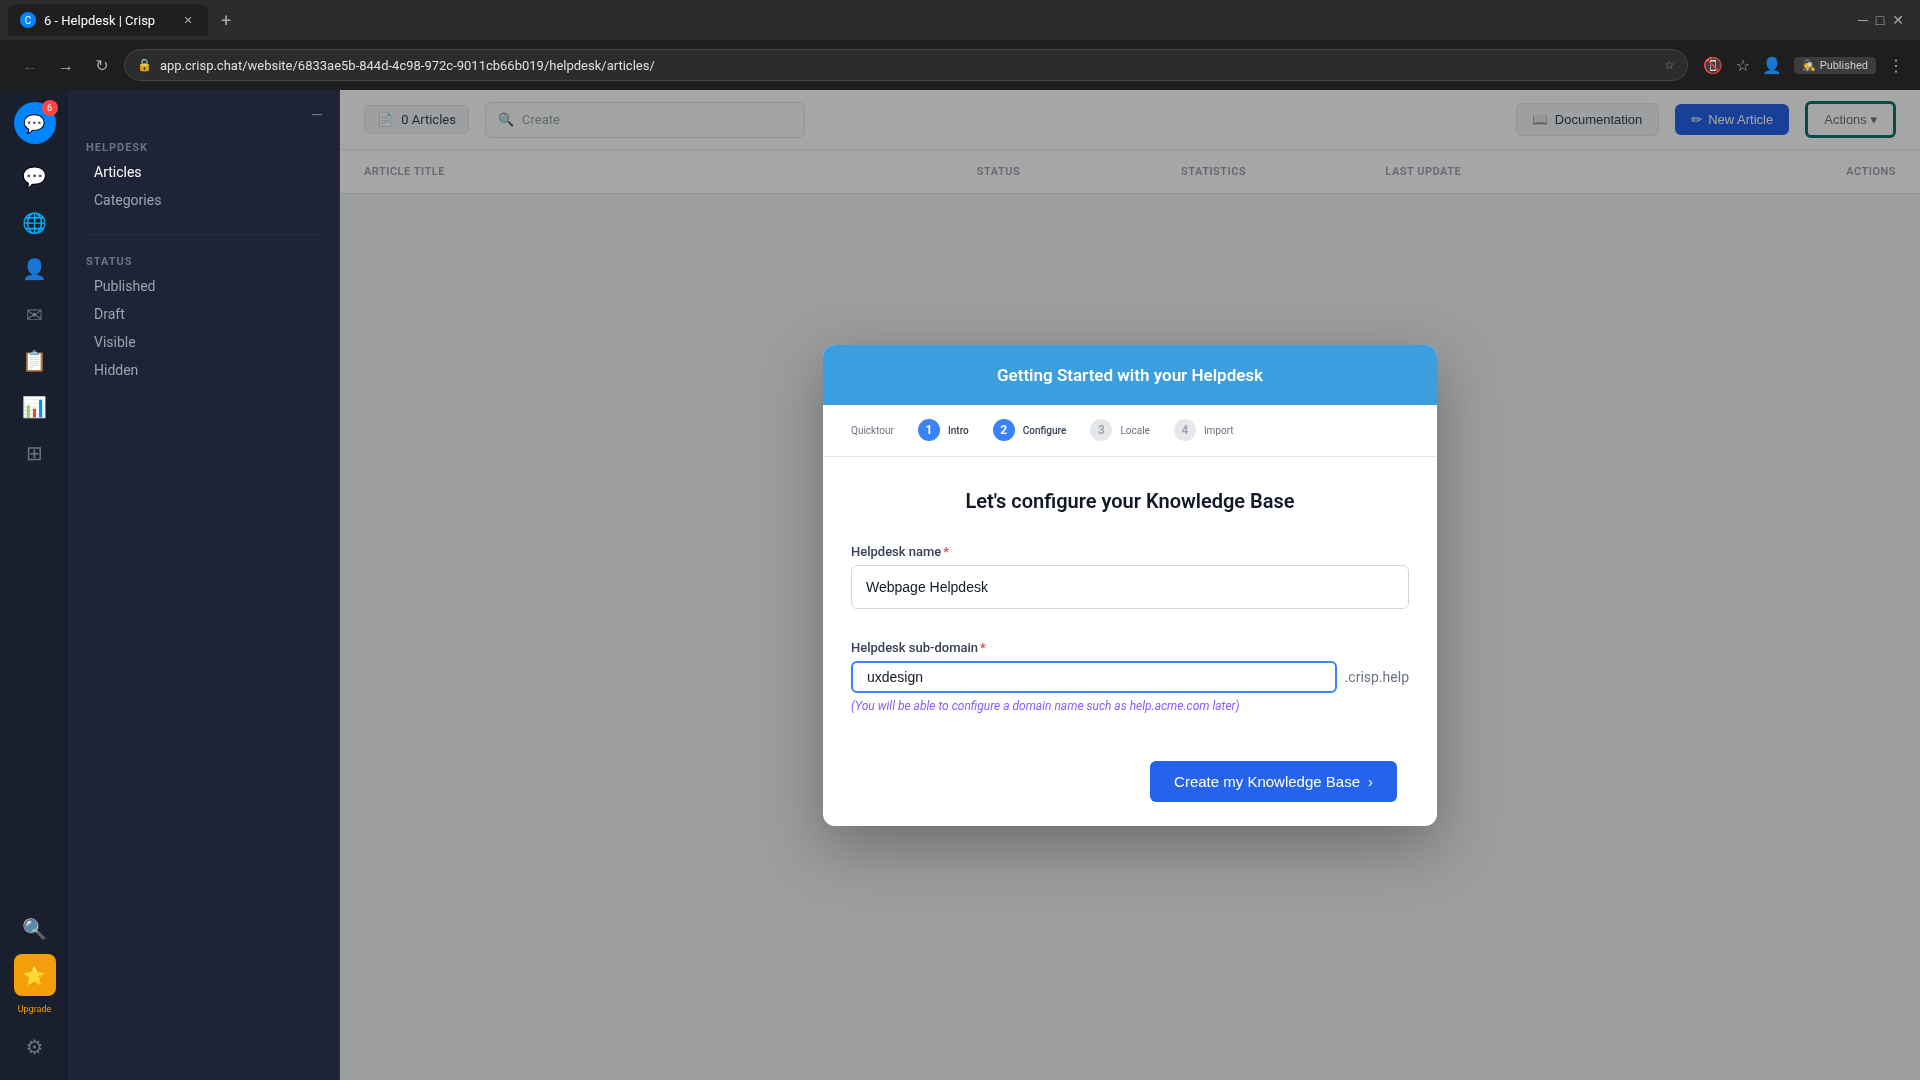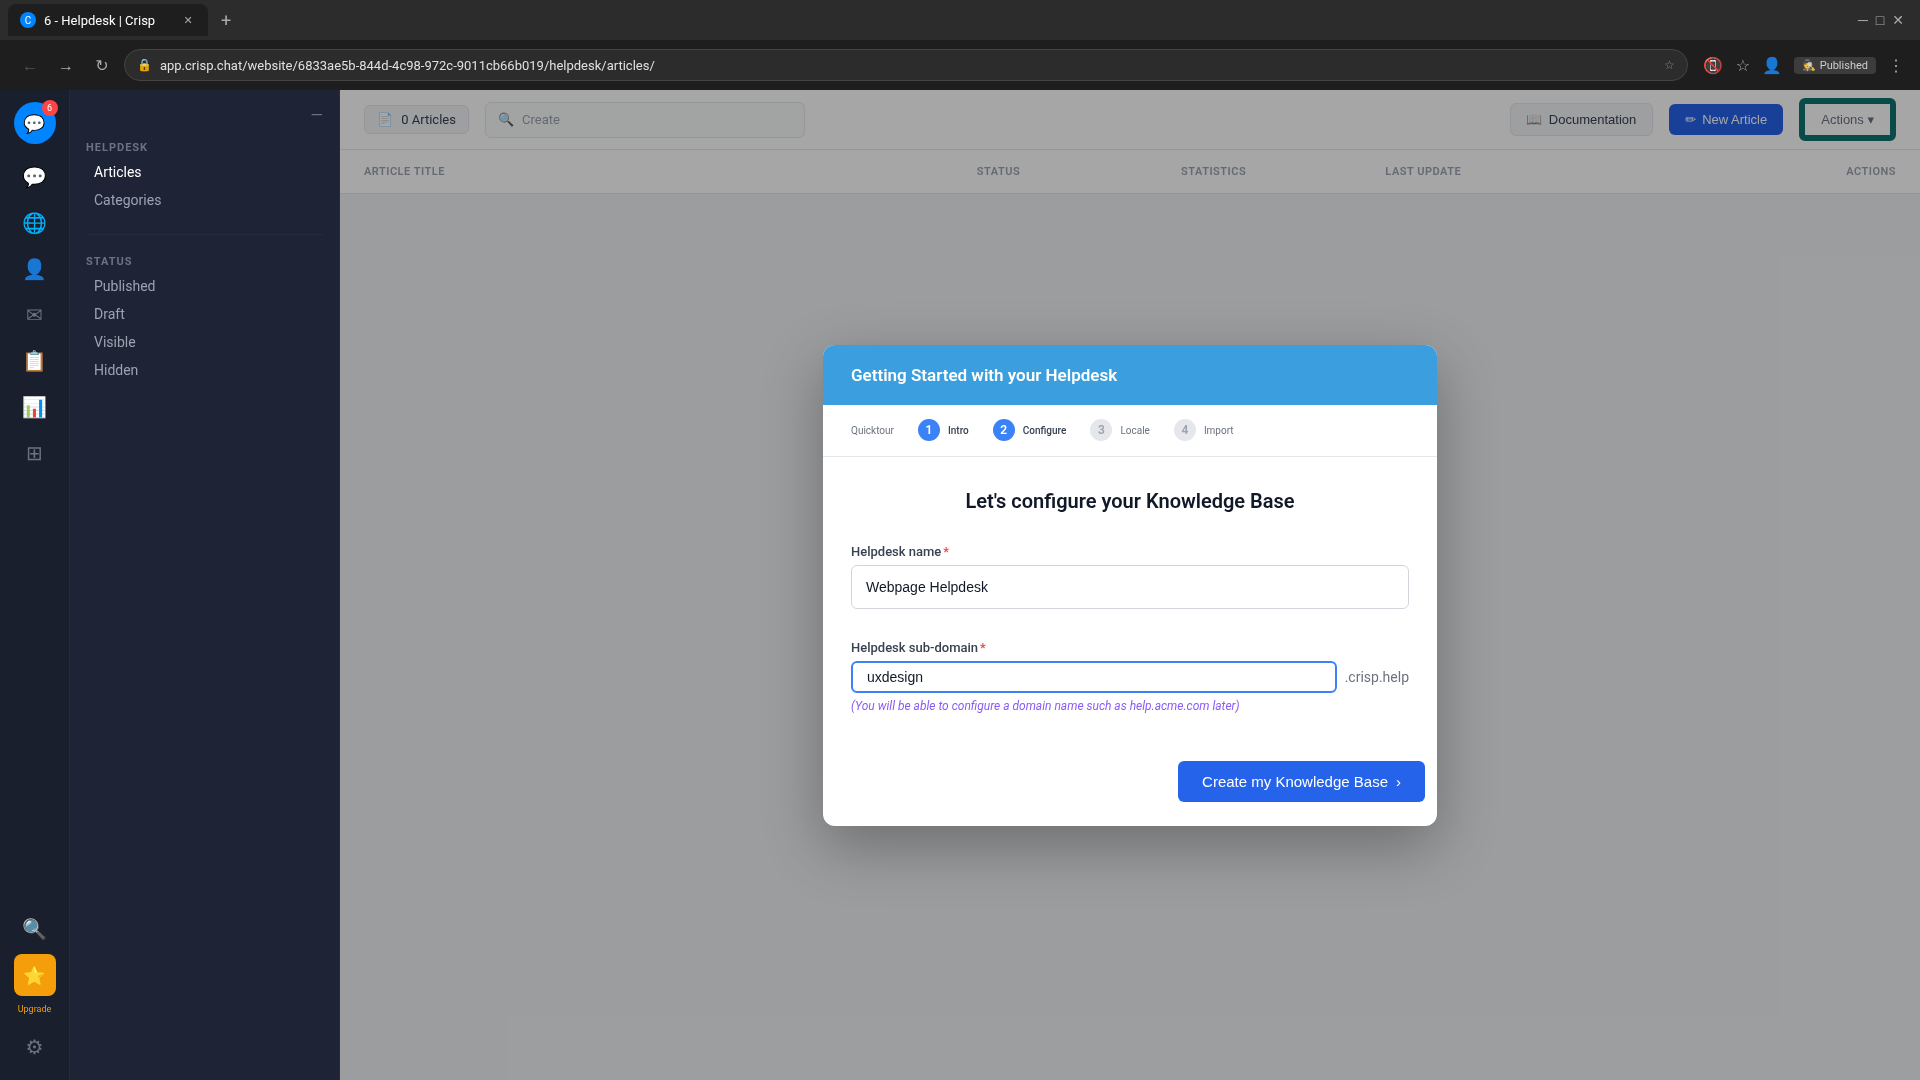--- a/index.html
+++ b/index.html
@@ -317,21 +317,21 @@
       color: #374151;
       border: 1px solid #e5e7eb;
     }
     .btn-new-article {
       background: #2563eb;
       color: white;
     }
     .btn-actions {
       background: transparent;
       color: #6b7280;
-      border: 6px solid #0f766e;
+      border: 3px solid #0f766e;
       align-items: center;
     }
 
     
     .table-header {
       background: #fff;
       height: 44px;
       display: flex;
       align-items: center;
       padding: 0 24px;
@@ -371,20 +371,21 @@
       box-shadow: 0 20px 60px rgba(0,0,0,0.3);
     }
     .modal-header {
       background: #3b9ede;
       padding: 20px 28px;
     }
     .modal-header-title {
       color: white;
       font-size: 17px;
       font-weight: 600;
+      text-align: center;
     }
     .modal-tabs {
       background: #fff;
       padding: 0 28px;
       border-bottom: 1px solid #e5e7eb;
       display: flex;
       align-items: center;
       gap: 24px;
       height: 52px;
     }
@@ -477,21 +478,21 @@
       color: #6b7280;
       white-space: nowrap;
     }
     .form-hint {
       font-size: 12px;
       color: #8b5cf6;
       margin-top: 6px;
       font-style: italic;
     }
     .modal-footer {
-      padding: 0 12px 24px;
+      padding: 0 40px 24px;
       display: flex;
       justify-content: flex-end;
     }
     .btn-create-kb {
       background: #2563eb;
       color: white;
       border: none;
       border-radius: 6px;
       padding: 12px 24px;
       font-size: 15px;

